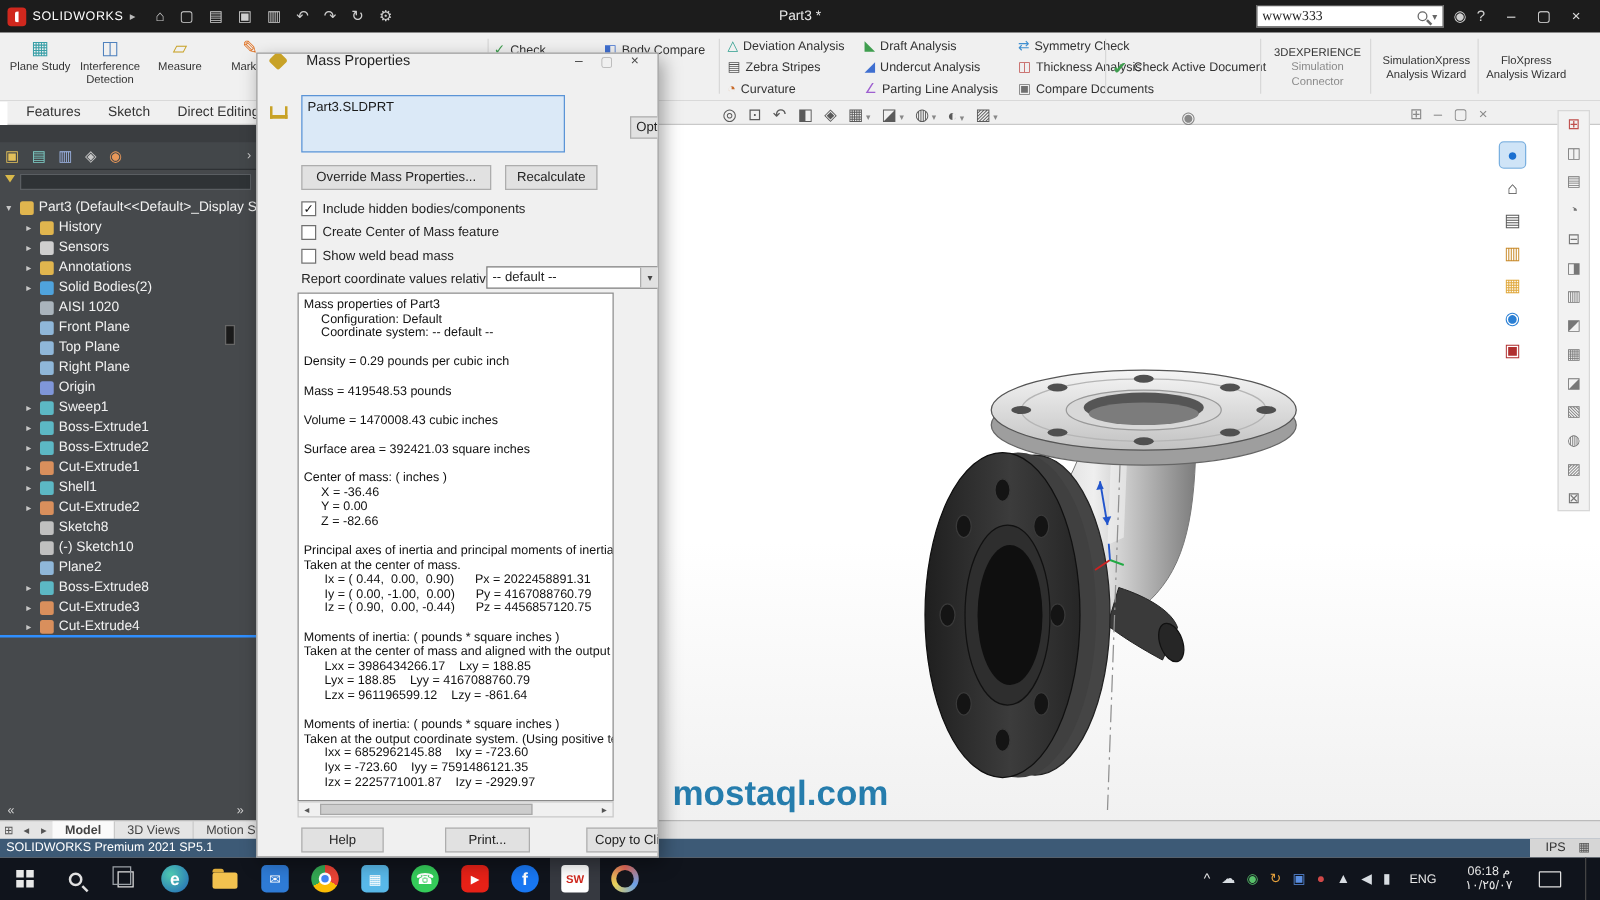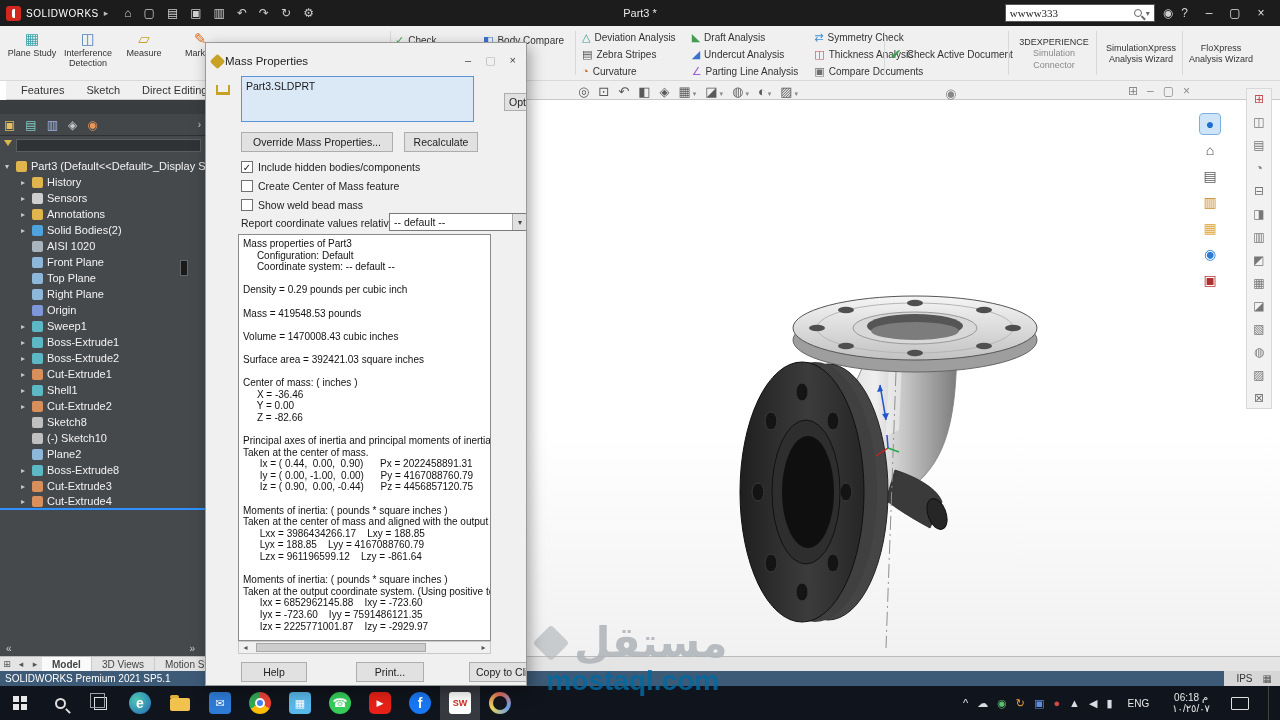--- a/index.html
+++ b/index.html
@@ -122,27 +122,27 @@
 #tb-desktop{width:4px;height:34px;border-left:1px solid #444}
 
 
 #watermark{position:absolute;left:538px;top:620px;z-index:45;text-align:center;color:#aeb3b8;opacity:.85;pointer-events:none}
 .wm-ar{font-size:42px;font-weight:bold;line-height:46px;display:flex;align-items:center;gap:10px;justify-content:center}
 .wm-logo{width:26px;height:26px;background:#b5b9bd;transform:rotate(45deg);border-radius:4px;opacity:.8}
 .wm-en{font-size:28px;font-weight:bold;color:#0369a1;line-height:30px}
 
 
 #dialog{position:absolute;left:205px;top:42px;width:322px;height:644px;background:#f0f0f0;border:1px solid #9a9a9a;box-shadow:3px 5px 14px rgba(0,0,0,.35);z-index:60;overflow:hidden;font-size:10.5px}
-.dlg-title{height:24px;display:flex;align-items:flex-end;gap:2px;padding:0 6px}
+.dlg-title{height:24px;display:flex;align-items:flex-start;gap:17px;padding:0 11px}
 .dlg-ic{width:11px;height:11px;background:#c8a227;transform:rotate(45deg);border-radius:2px;flex:none}
 .dlg-title-text{font-size:11.5px}
 .dlg-ctl{margin-left:auto;display:flex;gap:14px;color:#444;font-size:11px;padding-right:4px}
 .dlg-ctl .dis{color:#b0b0b0}
 .scale-ic{position:absolute;left:10px;top:42px;width:14px;height:10px;border-bottom:3px solid #c8a227;border-left:2px solid #c8a227;border-right:2px solid #c8a227}
-#part-box{position:absolute;left:35px;top:33px;width:233px;height:46px;background:#dbe9f7;border:1px solid #5b94d6;padding:3px 4px;color:#1a1a1a}
+#part-box{position:absolute;left:35px;top:33px;width:211px;height:46px;background:#dbe9f7;border:1px solid #5b94d6;padding:3px 4px;color:#1a1a1a}
 .btn{position:absolute;height:20px;background:#e1e1e1;border:1px solid #adadad;font-family:inherit;font-size:10.5px;color:#222;text-align:center;overflow:hidden;white-space:nowrap}
 #opt-btn{left:298px;top:50px;width:50px;height:18px;text-align:left;padding-left:4px}
 #override-btn{left:35px;top:89px;width:152px}
 #recalc-btn{left:198px;top:89px;width:74px}
 .cbrow{position:absolute;left:35px;display:flex;align-items:center;gap:5px;height:15px}
 .cb{width:12px;height:12px;background:#fff;border:1px solid #707070;font-size:10px;line-height:11px;text-align:center;color:#111;flex:none}
 .cb[data-checked="true"]::before{content:"✓"}
 #report-label{position:absolute;left:35px;top:174px}
 #coord-combo{position:absolute;left:183px;top:170px;width:139px;height:18px;background:#fff;border:1px solid #7a7a7a;display:flex;align-items:center}
 #coord-combo .val{flex:1;padding-left:4px;white-space:nowrap;overflow:hidden}
@@ -718,24 +718,20 @@
     <span id="tb-clock">
       <span style="display:block">06:18 م</span>
       <span style="display:block">١٠/٢٥/٠٧</span>
     </span>
     <span id="tb-action"></span>
     <span id="tb-desktop"></span>
   </div>
 </div>
 
 <div id="watermark">
-  <div class="wm-ar">
-    <span class="wm-logo"></span>
-    <span>مستقل</span>
-  </div>
   <div class="wm-en">mostaql.com</div>
 </div>
 
 <div id="dialog">
   <div class="dlg-title">
     <span class="dlg-ic"></span>
     <span class="dlg-title-text">Mass Properties</span>
     <span class="dlg-ctl">
       <span>–</span>
       <span class="dis">▢</span>

